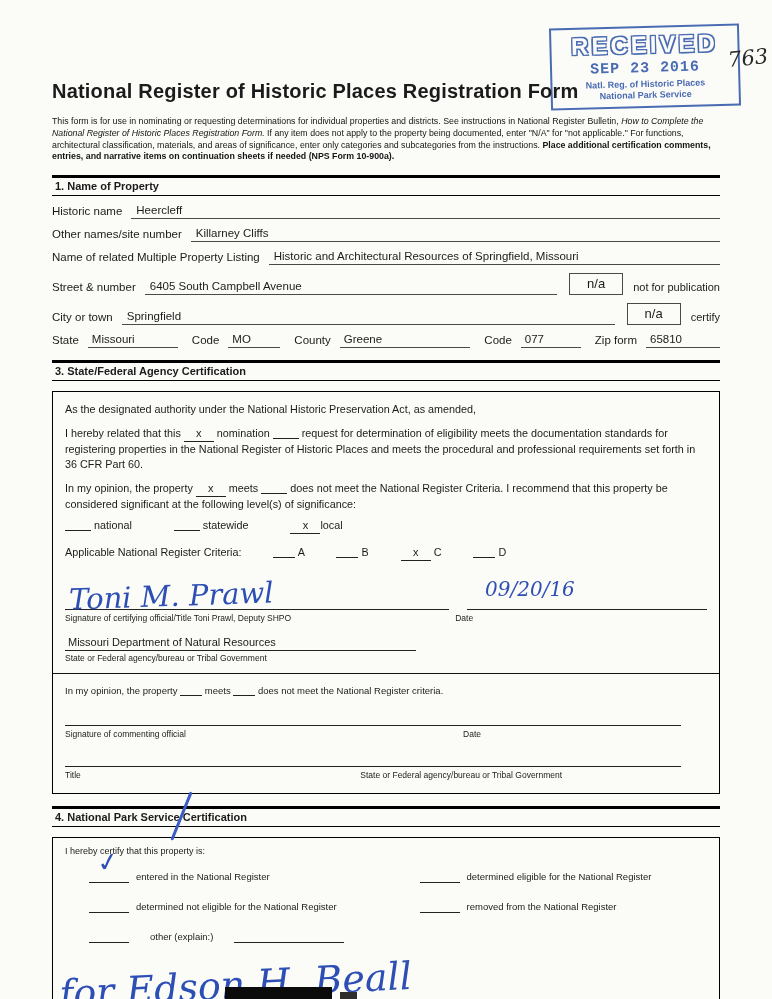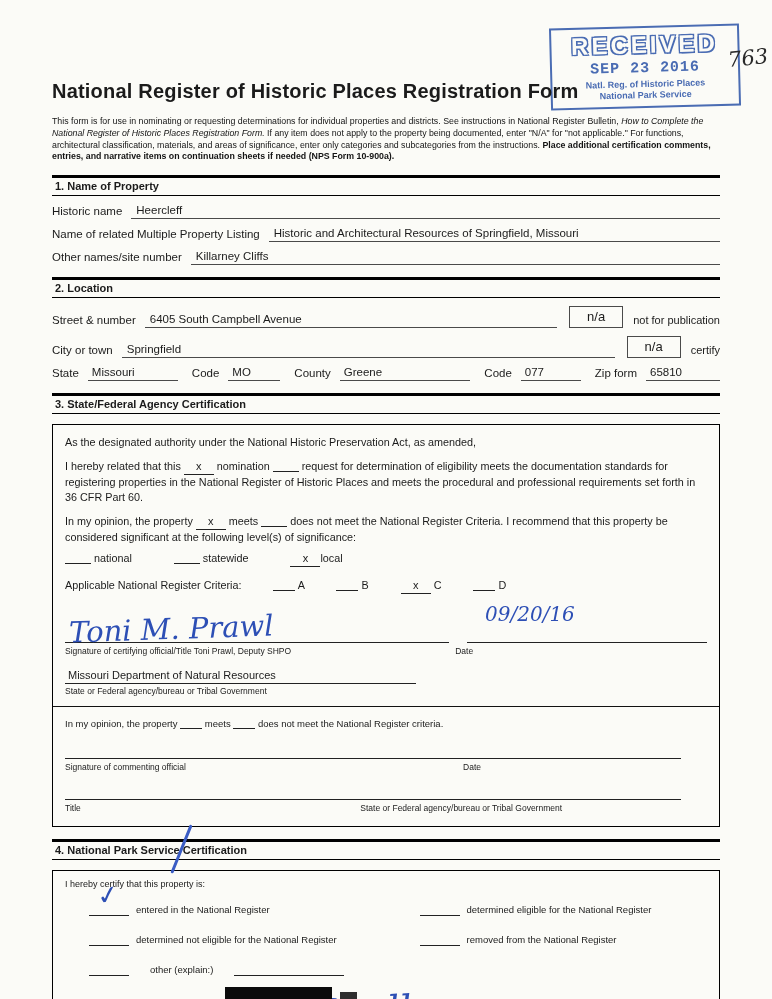--- a/index.html
+++ b/index.html
@@ -28,21 +28,21 @@
   .w22{width:22px}.w26{width:26px}.w40{width:40px}.w110{width:110px}
   .xmark{display:inline-block;width:30px;text-align:center;border-bottom:1px solid #222;font-size:11px}
   .gap{display:inline-block;width:36px}
   .gap2{display:inline-block;width:26px}
 
   .script{font-family:"DejaVu Serif",serif;font-style:italic;color:#2d4fb5}
   .sigrow{display:flex;align-items:flex-end;gap:18px;margin-top:14px}
   .sigline{flex:1.55;border-bottom:1px solid #222;padding:0 6px 0;height:34px;position:relative}
   .sig-name{font-size:29px;line-height:1;position:absolute;left:4px;bottom:-2px;white-space:nowrap;transform:rotate(-2deg)}
   .dateline{flex:1;border-bottom:1px solid #222;height:34px;position:relative}
-  .sig-date{font-size:20px;position:absolute;left:18px;bottom:16px;white-space:nowrap}
+  .sig-date{font-size:20px;position:absolute;left:18px;bottom:8px;white-space:nowrap}
   .lblrow{display:flex;font-size:8.5px;margin-top:3px}
   .lblrow .l{flex:1.55}
   .lblrow .r{flex:1}
 
   .agline{width:345px;border-bottom:1px solid #222;font-size:11px;padding:0 3px 2px;margin-top:13px}
   .aglbl{font-size:8.5px;margin-top:2px}
   .boxdivider{margin:10px -12px 0;border-top:1px solid #111}
 
   .smallp{margin-top:10px;font-size:9.5px}
   .longline{margin-top:29px;border-bottom:1px solid #222;width:96%}
@@ -94,29 +94,28 @@
 
     <p class="intro"><span>This form is for use in nominating or requesting determinations for individual properties and districts.  See instructions in National Register Bulletin, </span><i>How to Complete the National Register of Historic Places Registration Form.</i><span>  If any item does not apply to the property being documented, enter "N/A" for "not applicable."  For functions, architectural classification, materials, and areas of significance, enter only categories and subcategories from the instructions.  </span><b>Place additional certification comments, entries, and narrative items on continuation sheets if needed (NPS Form 10-900a).</b></p>
 
     <div class="sec-head"><span>1.  Name of Property</span></div>
 
     <div class="frow">
       <span class="flabel">Historic name</span>
       <span class="fvalue">Heercleff</span>
     </div>
     <div class="frow">
+      <span class="flabel">Other names/site number</span>
+      <span class="fvalue">Killarney Cliffs</span>
+    </div>
+    <div class="frow">
       <span class="flabel">Name of related Multiple Property Listing</span>
       <span class="fvalue">Historic and Architectural Resources of Springfield, Missouri</span>
     </div>
-    <div class="frow">
-      <span class="flabel">Other names/site number</span>
-      <span class="fvalue">Killarney Cliffs</span>
-    </div>
-
-    <div class="sec-head"><span>2.  Location</span></div>
+
 
     <div class="frow">
       <span class="flabel">Street &amp; number</span>
       <span class="fvalue">6405 South Campbell Avenue</span>
       <span class="nabox">n/a</span>
       <span class="suffix">not for publication</span>
     </div>
     <div class="frow">
       <span class="flabel">City or town</span>
       <span class="fvalue">Springfield</span>

